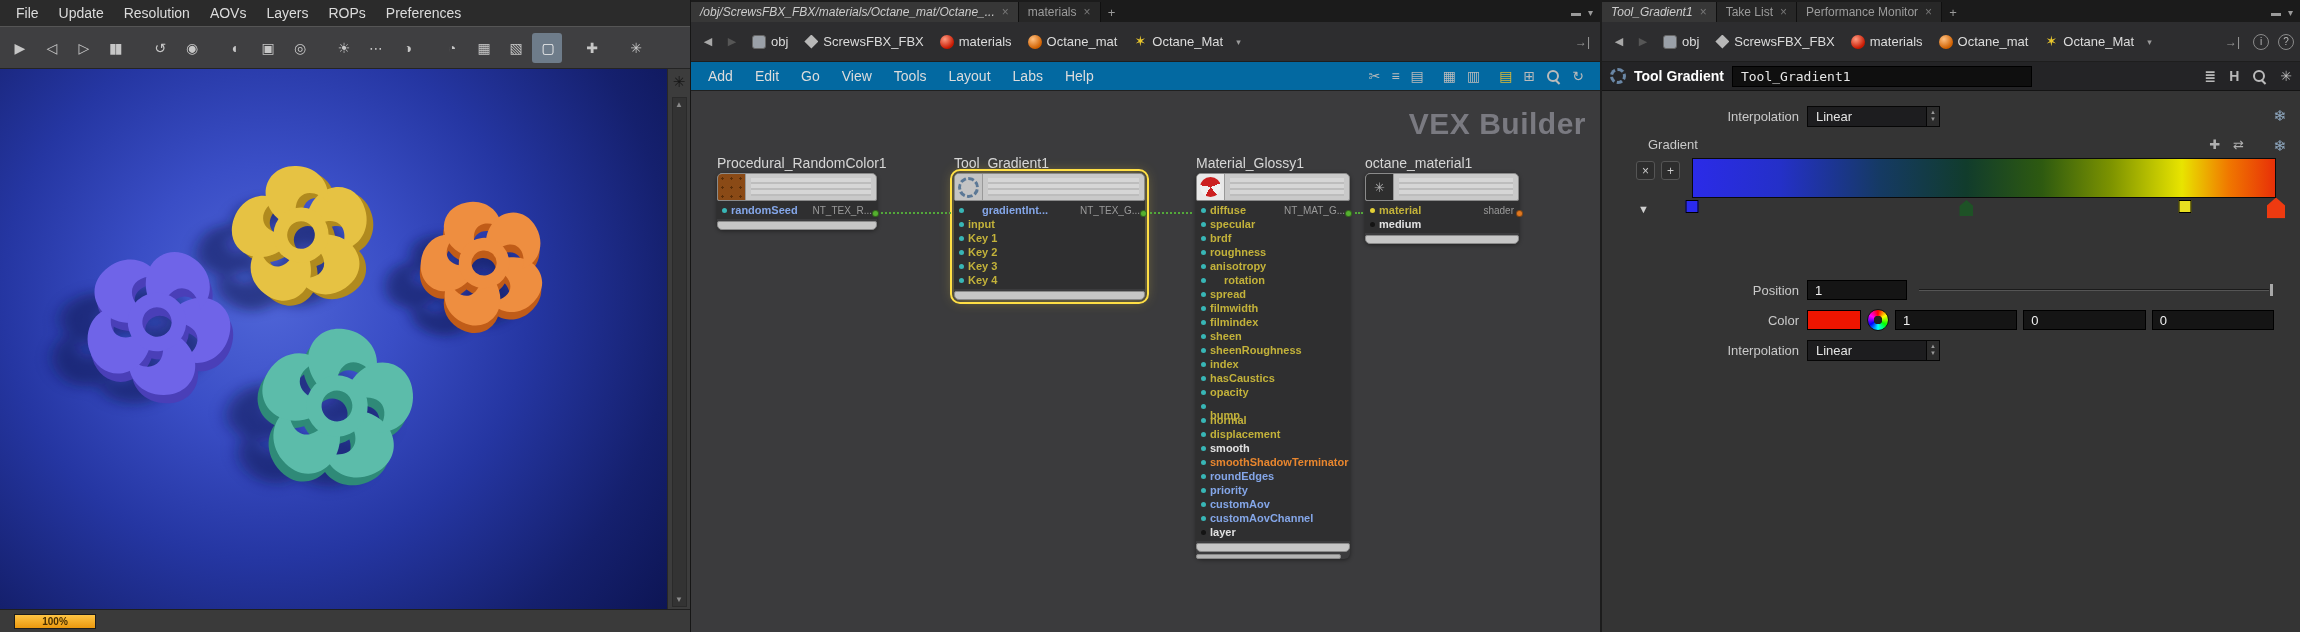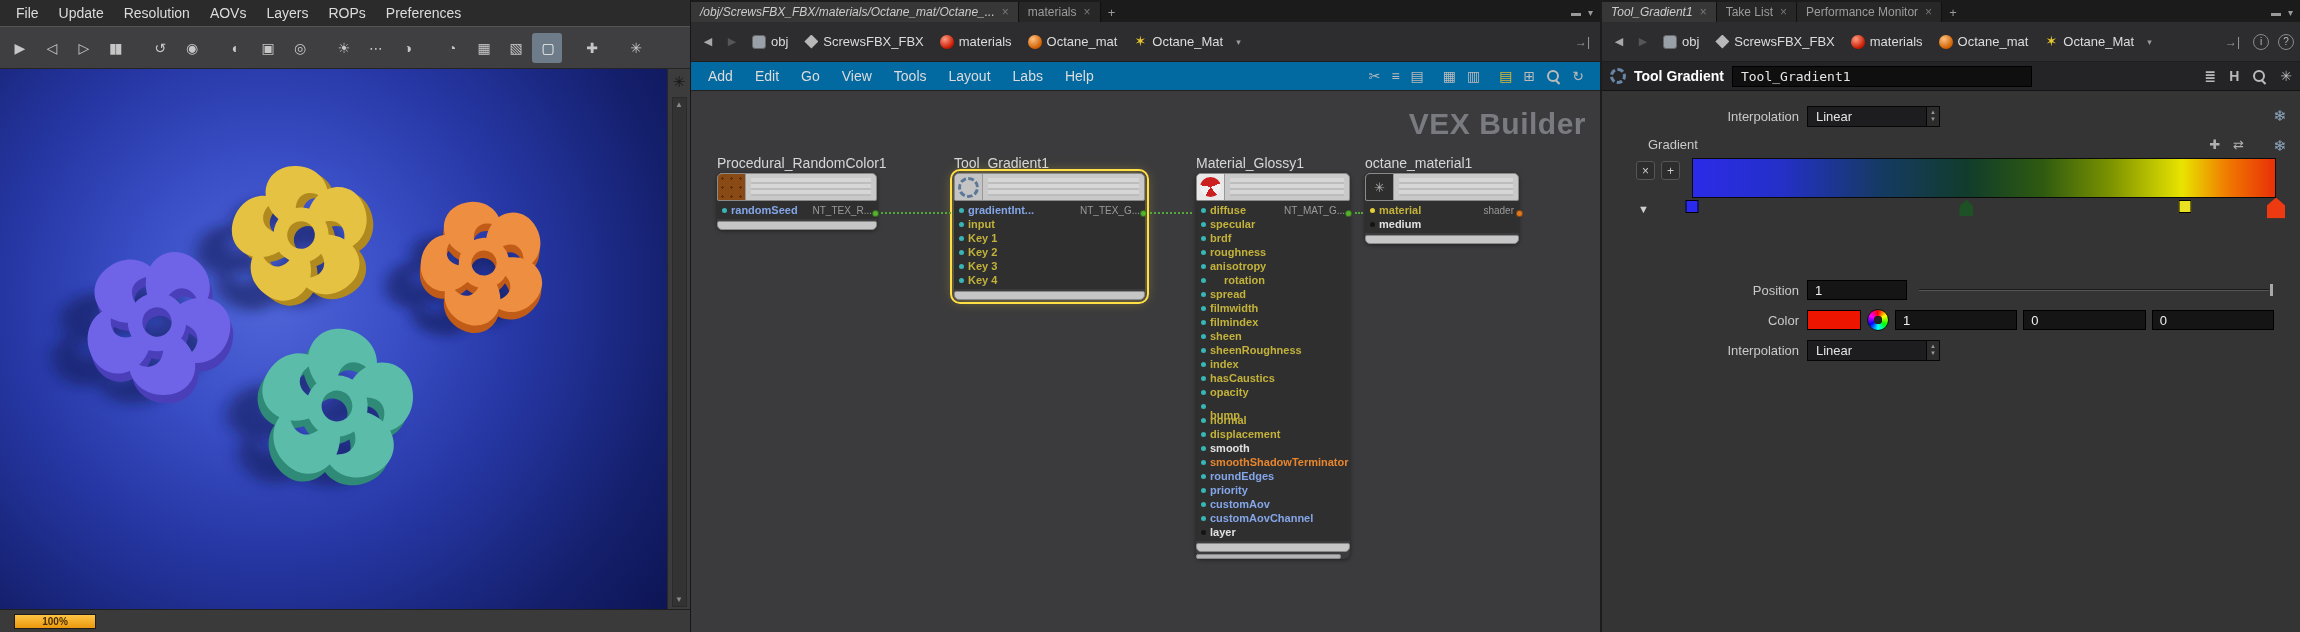--- a/index.html
+++ b/index.html
@@ -305,21 +305,21 @@
           <div class="node" style="left: 263px; top: 64px; width: 191px;">
             <div class="node-label">Tool_Gradient1</div>
             <div class="node-card selected">
               <div class="node-head">
                 <div class="node-ico gear"></div>
                 <div class="node-head-body"></div>
               </div>
               <div class="node-rows">
                 <div class="nrow">
                   <span class="dot" style="background: rgb(56, 182, 182);"></span>
-                  <span class="lt" style="color: rgb(132, 166, 232);">gradientInt...</span>
+                  <span class="lt" style="color: rgb(132, 166, 232); margin-left: 14px;">gradientInt...</span>
                   <span class="rt">NT_TEX_G...</span>
                 </div>
                 <div class="nrow">
                   <span class="dot" style="background: rgb(56, 182, 182);"></span>
                   <span class="lt" style="color: rgb(195, 178, 58);">input</span>
                 </div>
                 <div class="nrow">
                   <span class="dot" style="background: rgb(56, 182, 182);"></span>
                   <span class="lt" style="color: rgb(195, 178, 58);">Key 1</span>
                 </div>

